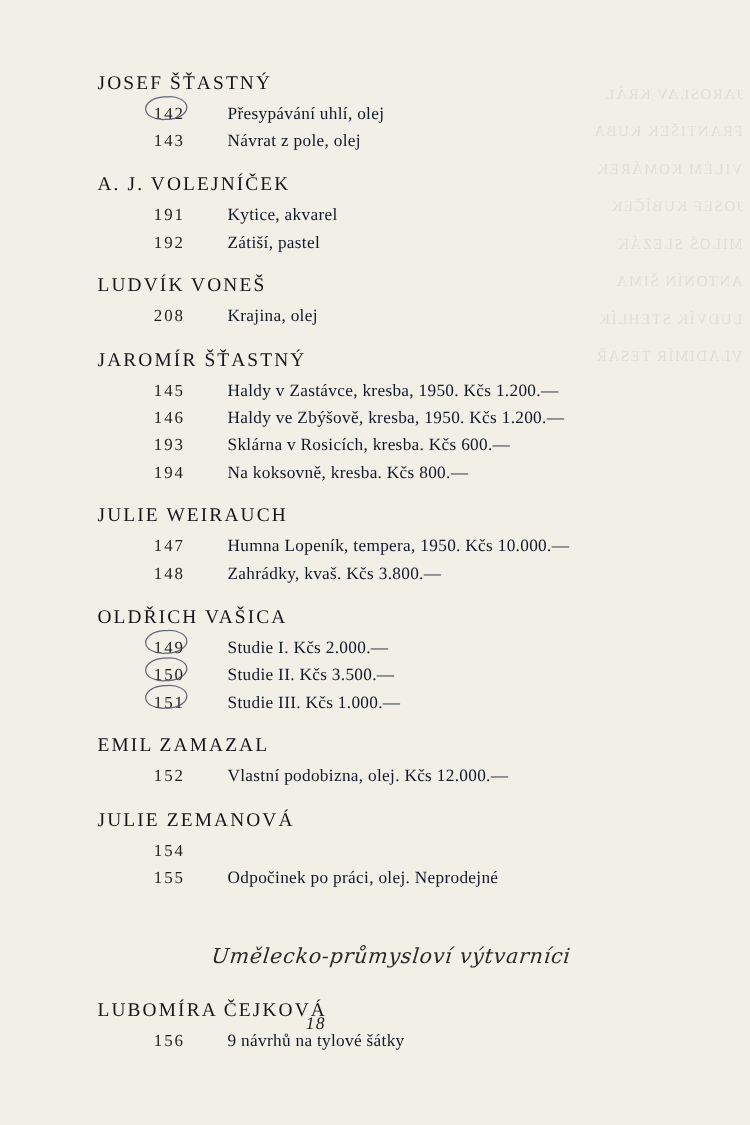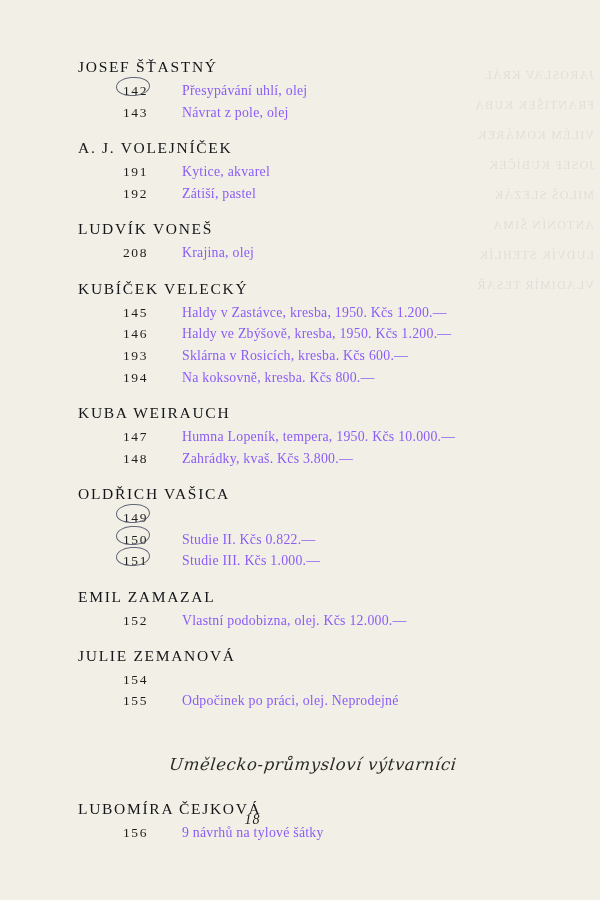--- a/index.html
+++ b/index.html
@@ -84,21 +84,21 @@
     border: 1.1px solid #4a4f66;
     border-radius: 50% / 55%;
     transform: rotate(-3deg);
     box-sizing: border-box;
     opacity: .85;
   }
   .desc {
     font-size: 13.8px;
     letter-spacing: 0.25px;
     padding-left: 48px;
-    color: #8b5cf6;
+    color: #0f172a;
   }
   .section-title {
     margin: 44px 0 26px 0;
     text-align: center;
     font-family: "DejaVu Serif", serif;
     font-style: italic;
     font-size: 16.5px;
     letter-spacing: 0.6px;
     color: #2a2a28;
     transform: skewX(-6deg);
@@ -149,53 +149,54 @@
         </div>
         <div class="entry">
           <div class="num"><span class="numtext">192</span></div>
           <div class="desc">Zátiší, pastel</div>
         </div>
         <div class="artist">LUDVÍK VONEŠ</div>
         <div class="entry">
           <div class="num"><span class="numtext">208</span></div>
           <div class="desc">Krajina, olej</div>
         </div>
-        <div class="artist">KUBÍČEK VELECKÝ</div>
+        <div class="artist">JAROMÍR ŠŤASTNÝ</div>
         <div class="entry">
           <div class="num"><span class="numtext">145</span></div>
           <div class="desc">Haldy v Zastávce, kresba, 1950. Kčs 1.200.—</div>
         </div>
         <div class="entry">
           <div class="num"><span class="numtext">146</span></div>
           <div class="desc">Haldy ve Zbýšově, kresba, 1950. Kčs 1.200.—</div>
         </div>
         <div class="entry">
           <div class="num"><span class="numtext">193</span></div>
           <div class="desc">Sklárna v Rosicích, kresba. Kčs 600.—</div>
         </div>
         <div class="entry">
           <div class="num"><span class="numtext">194</span></div>
           <div class="desc">Na koksovně, kresba. Kčs 800.—</div>
         </div>
-        <div class="artist">KUBA WEIRAUCH</div>
+        <div class="artist">JULIE WEIRAUCH</div>
         <div class="entry">
           <div class="num"><span class="numtext">147</span></div>
           <div class="desc">Humna Lopeník, tempera, 1950. Kčs 10.000.—</div>
         </div>
         <div class="entry">
           <div class="num"><span class="numtext">148</span></div>
           <div class="desc">Zahrádky, kvaš. Kčs 3.800.—</div>
         </div>
         <div class="artist">OLDŘICH VAŠICA</div>
         <div class="entry">
           <div class="num circled"><span class="numtext">149</span></div>
+          <div class="desc">Studie I. Kčs 2.000.—</div>
         </div>
         <div class="entry">
           <div class="num circled"><span class="numtext">150</span></div>
-          <div class="desc">Studie II. Kčs 0.822.—</div>
+          <div class="desc">Studie II. Kčs 3.500.—</div>
         </div>
         <div class="entry">
           <div class="num circled"><span class="numtext">151</span></div>
           <div class="desc">Studie III. Kčs 1.000.—</div>
         </div>
         <div class="artist">EMIL ZAMAZAL</div>
         <div class="entry">
           <div class="num"><span class="numtext">152</span></div>
           <div class="desc">Vlastní podobizna, olej. Kčs 12.000.—</div>
         </div>

